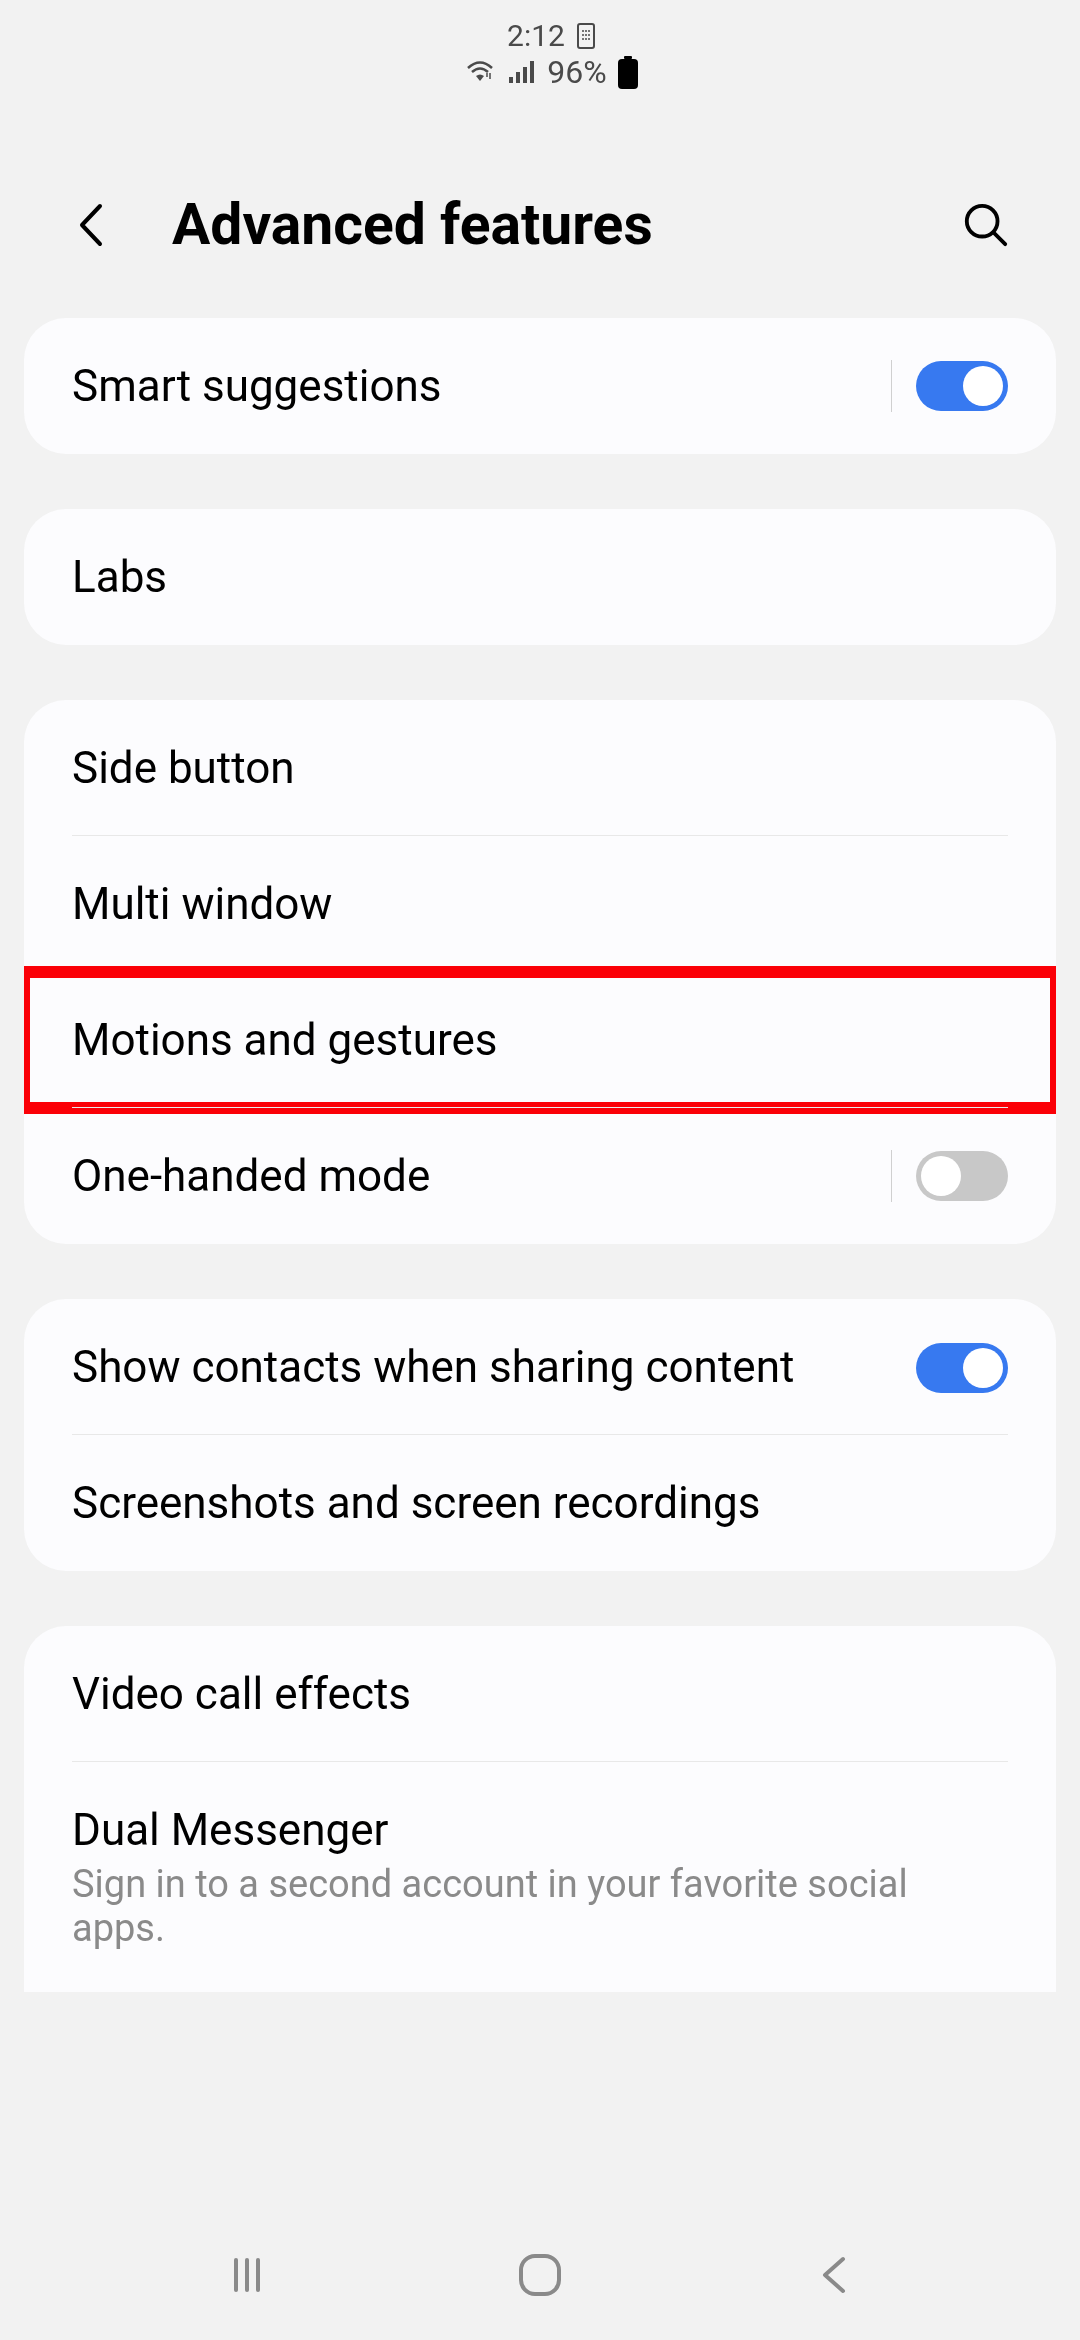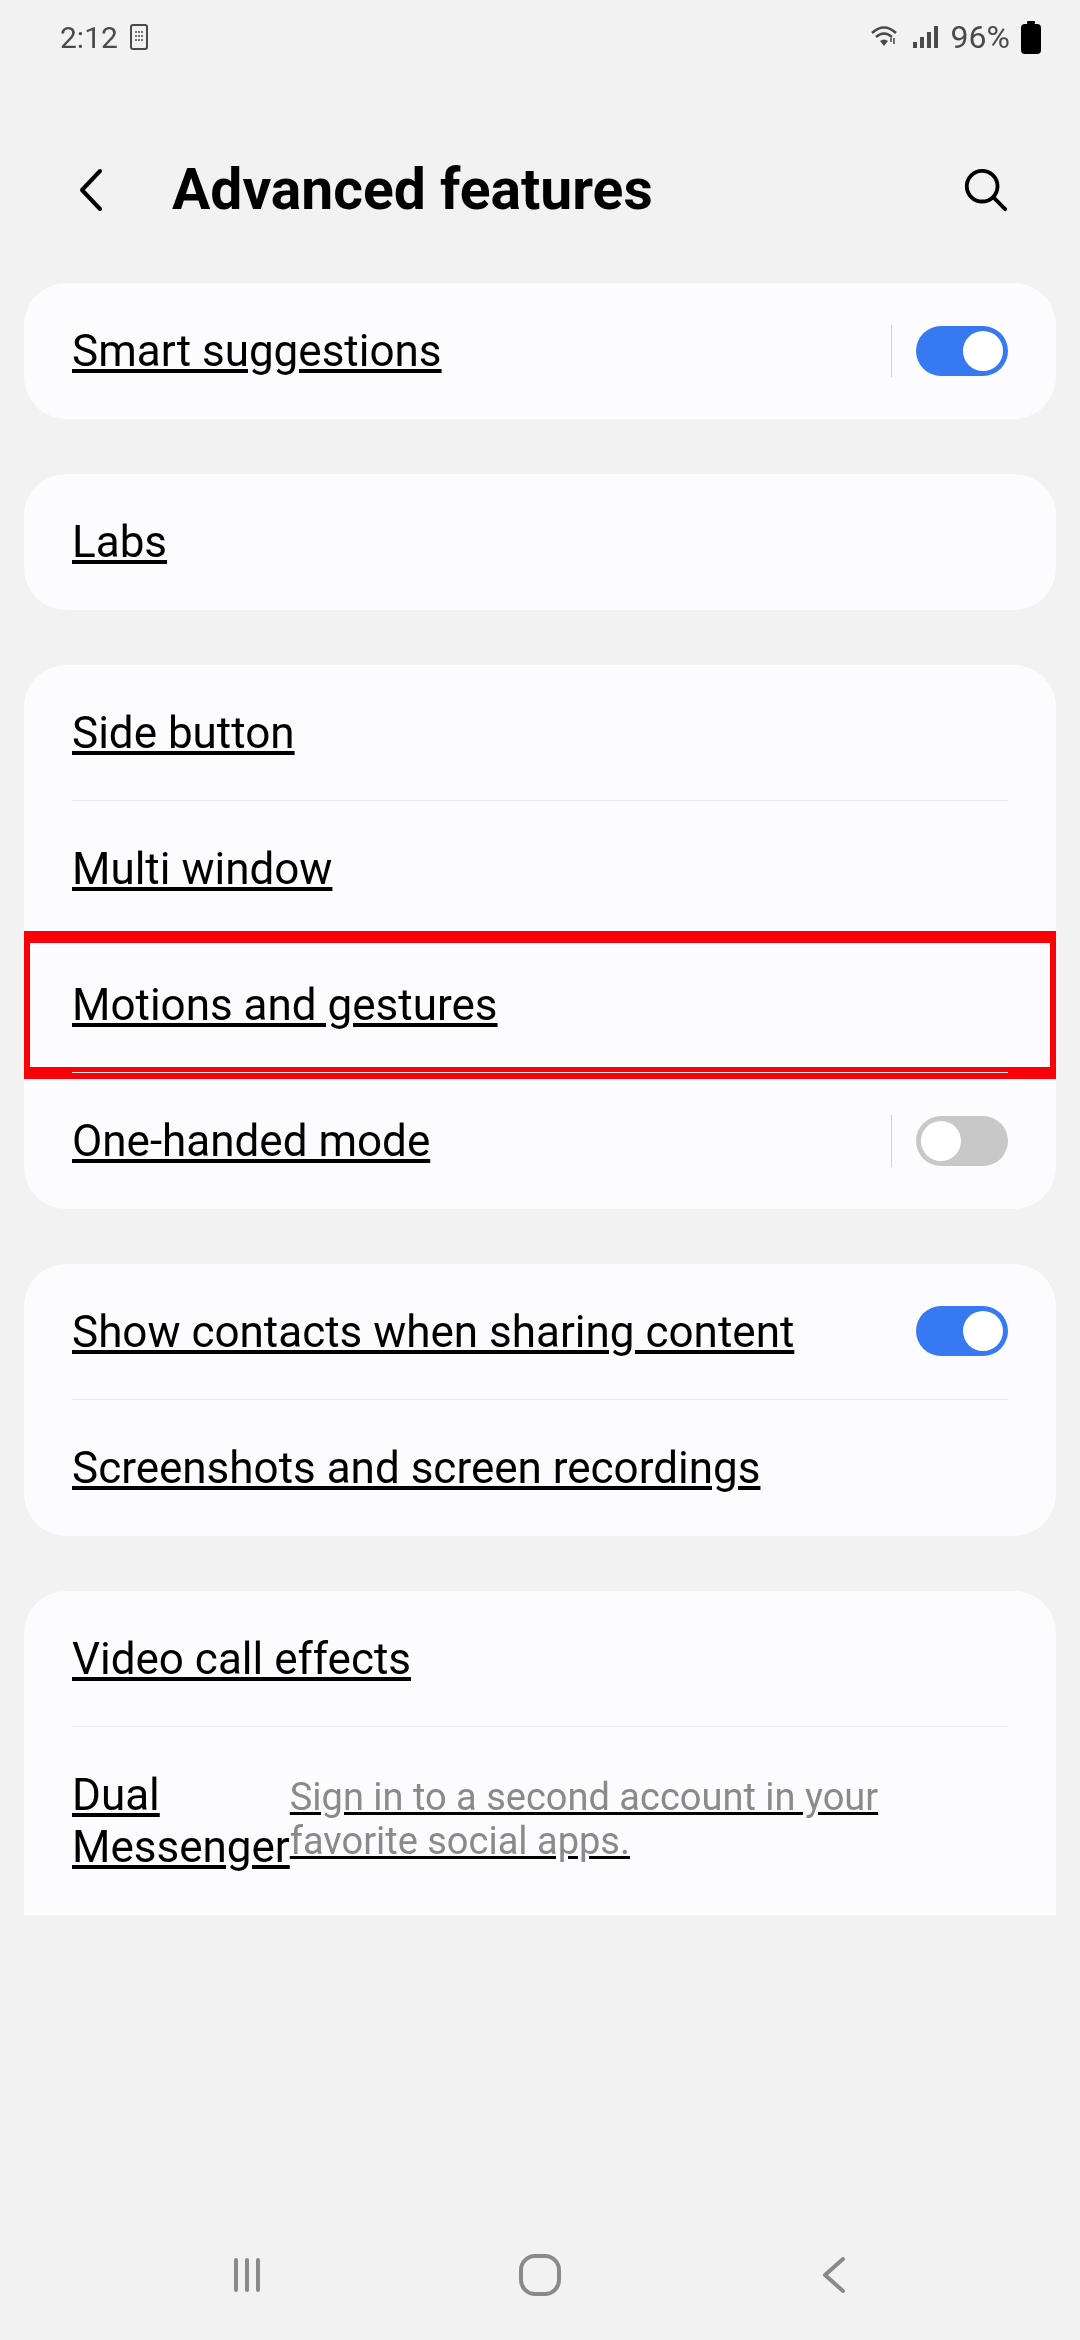--- a/index.html
+++ b/index.html
@@ -15,20 +15,21 @@
       overflow: hidden;
       position: relative;
     }
     .status-bar {
       display: flex;
       justify-content: space-between;
       align-items: center;
       padding: 18px 38px 10px 60px;
       font-size: 30px;
       color: #4a4a4a;
+      flex-direction: column;
     }
     .status-left {
       display: flex;
       align-items: center;
       gap: 12px;
     }
     .status-right {
       display: flex;
       align-items: center;
       gap: 10px;
@@ -72,25 +73,24 @@
     }
     .card {
       background: #fcfcfe;
       border-radius: 42px;
       margin-bottom: 55px;
       overflow: hidden;
     }
     .setting-item {
       padding: 42px 48px;
       display: flex;
-      align-items: flex-start;
+      align-items: flex-end;
       justify-content: space-between;
       min-height: 108px;
       position: relative;
-      text-decoration: underline;
     }
     .setting-item:not(:last-child)::after {
       content: '';
       position: absolute;
       bottom: 0;
       left: 48px;
       right: 48px;
       height: 1px;
       background: #e8e8e8;
     }
@@ -100,21 +100,21 @@
       font-weight: 400;
       flex: 1;
     }
     .setting-sublabel {
       font-size: 38px;
       color: #8a8a8a;
       margin-top: 6px;
     }
     .setting-text-col {
       display: flex;
-      flex-direction: row;
+      flex-direction: column;
       flex: 1;
     }
     .toggle-container {
       display: flex;
       align-items: center;
       gap: 24px;
     }
     .toggle-divider {
       width: 1px;
       height: 52px;

